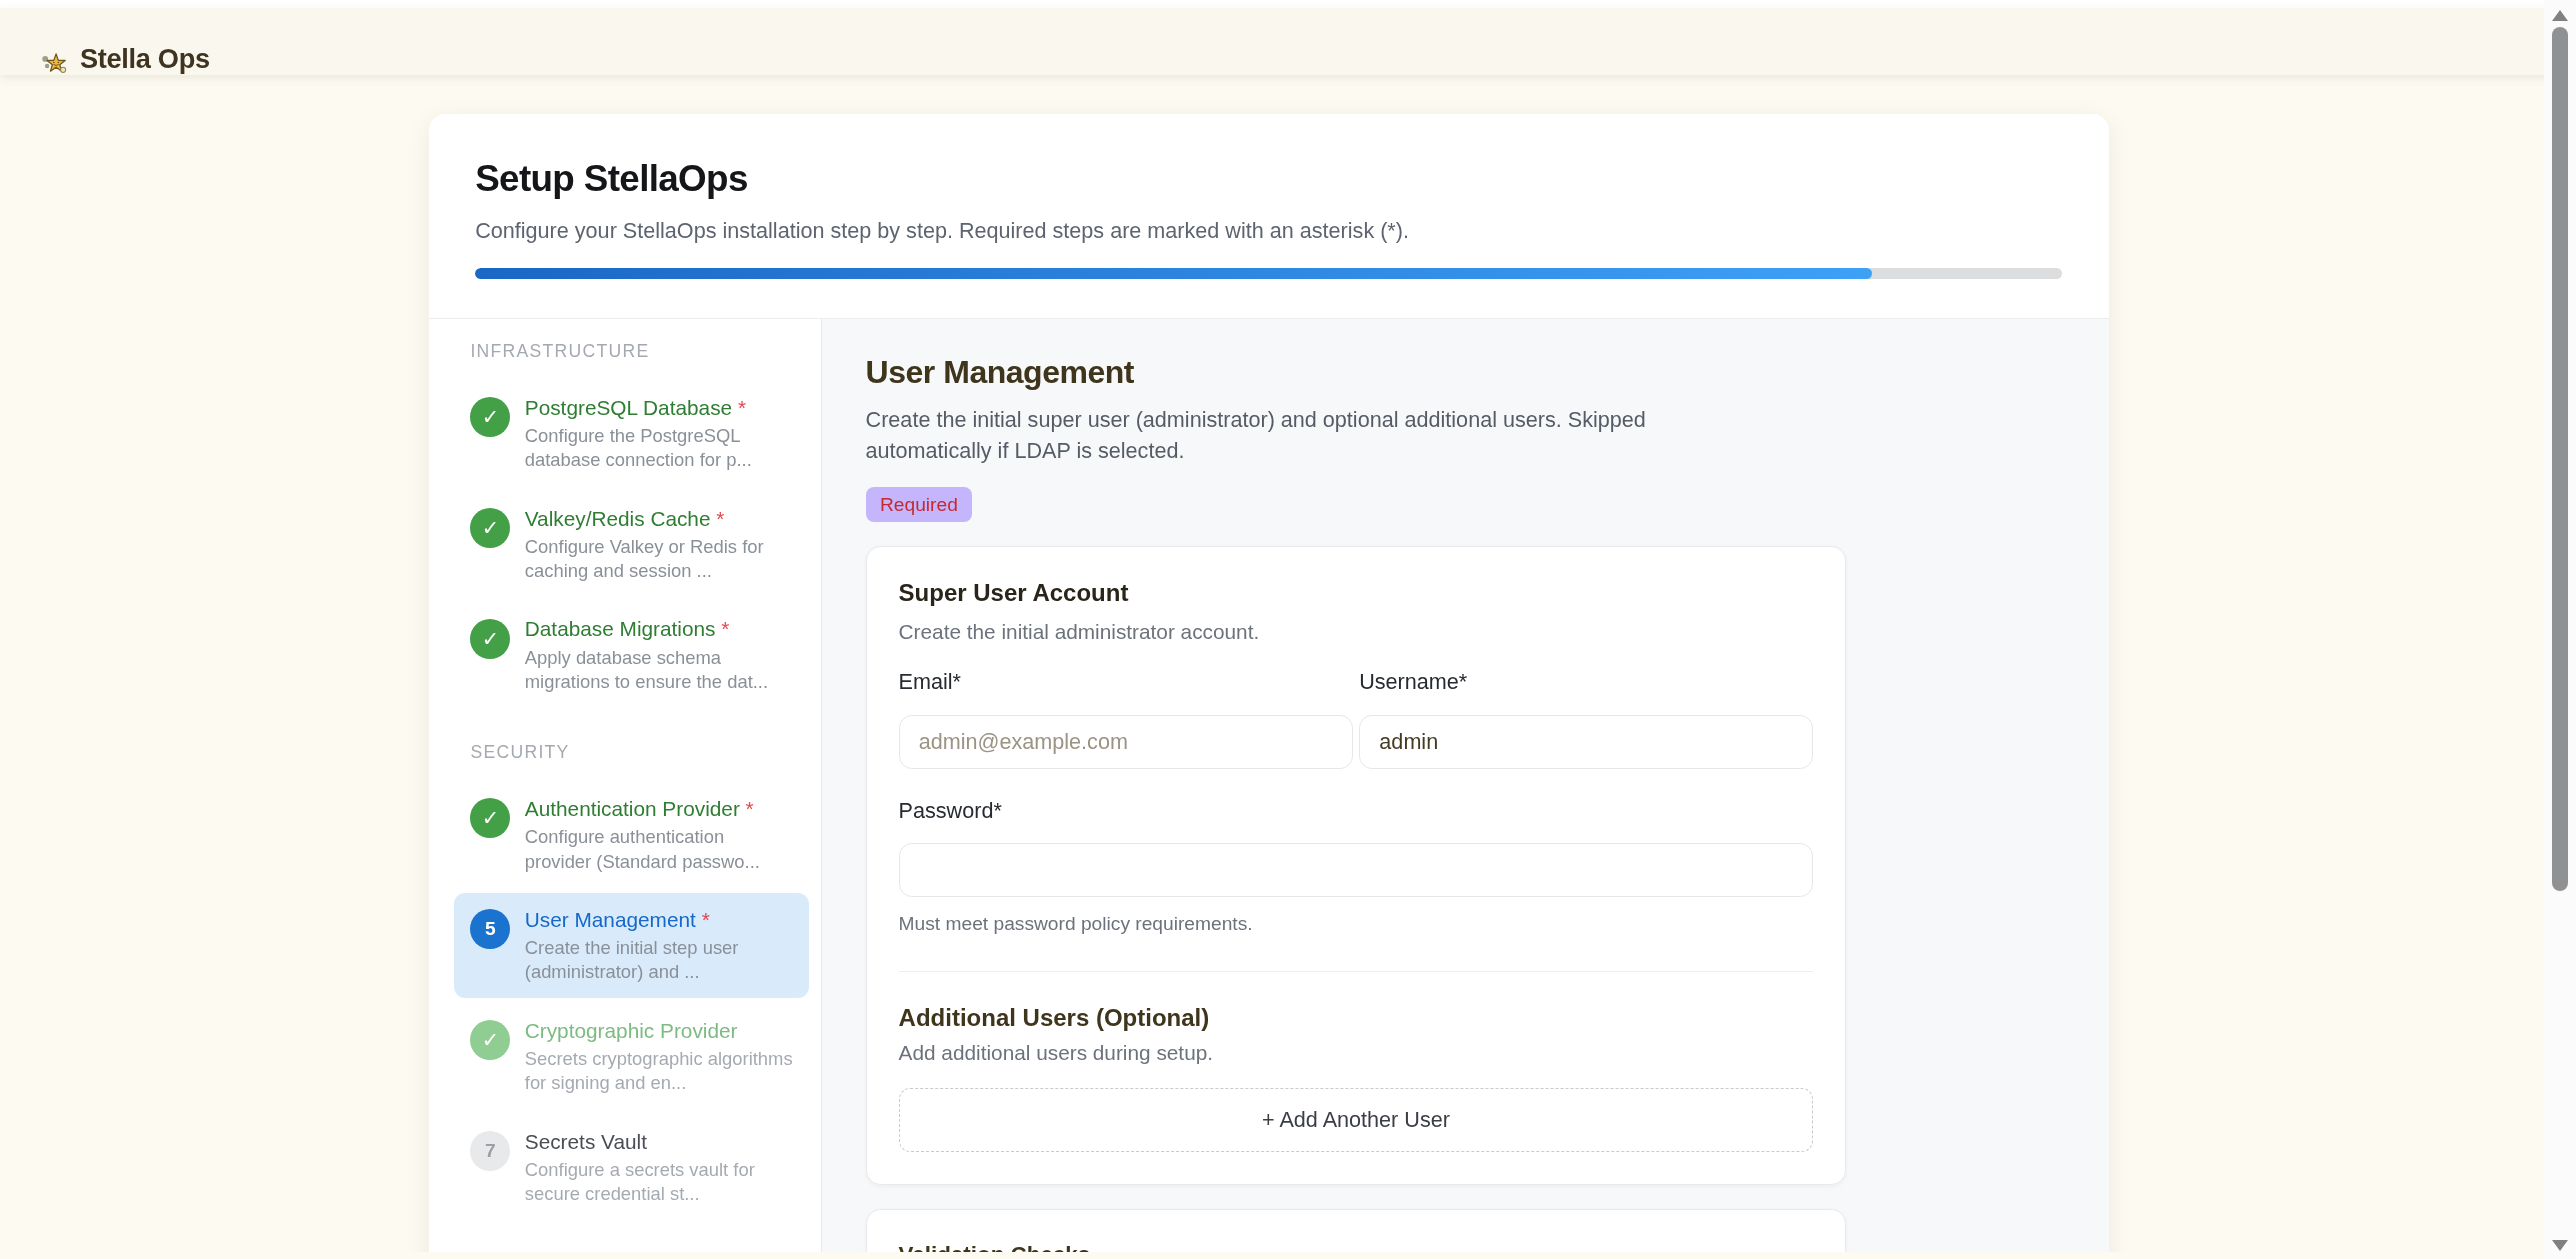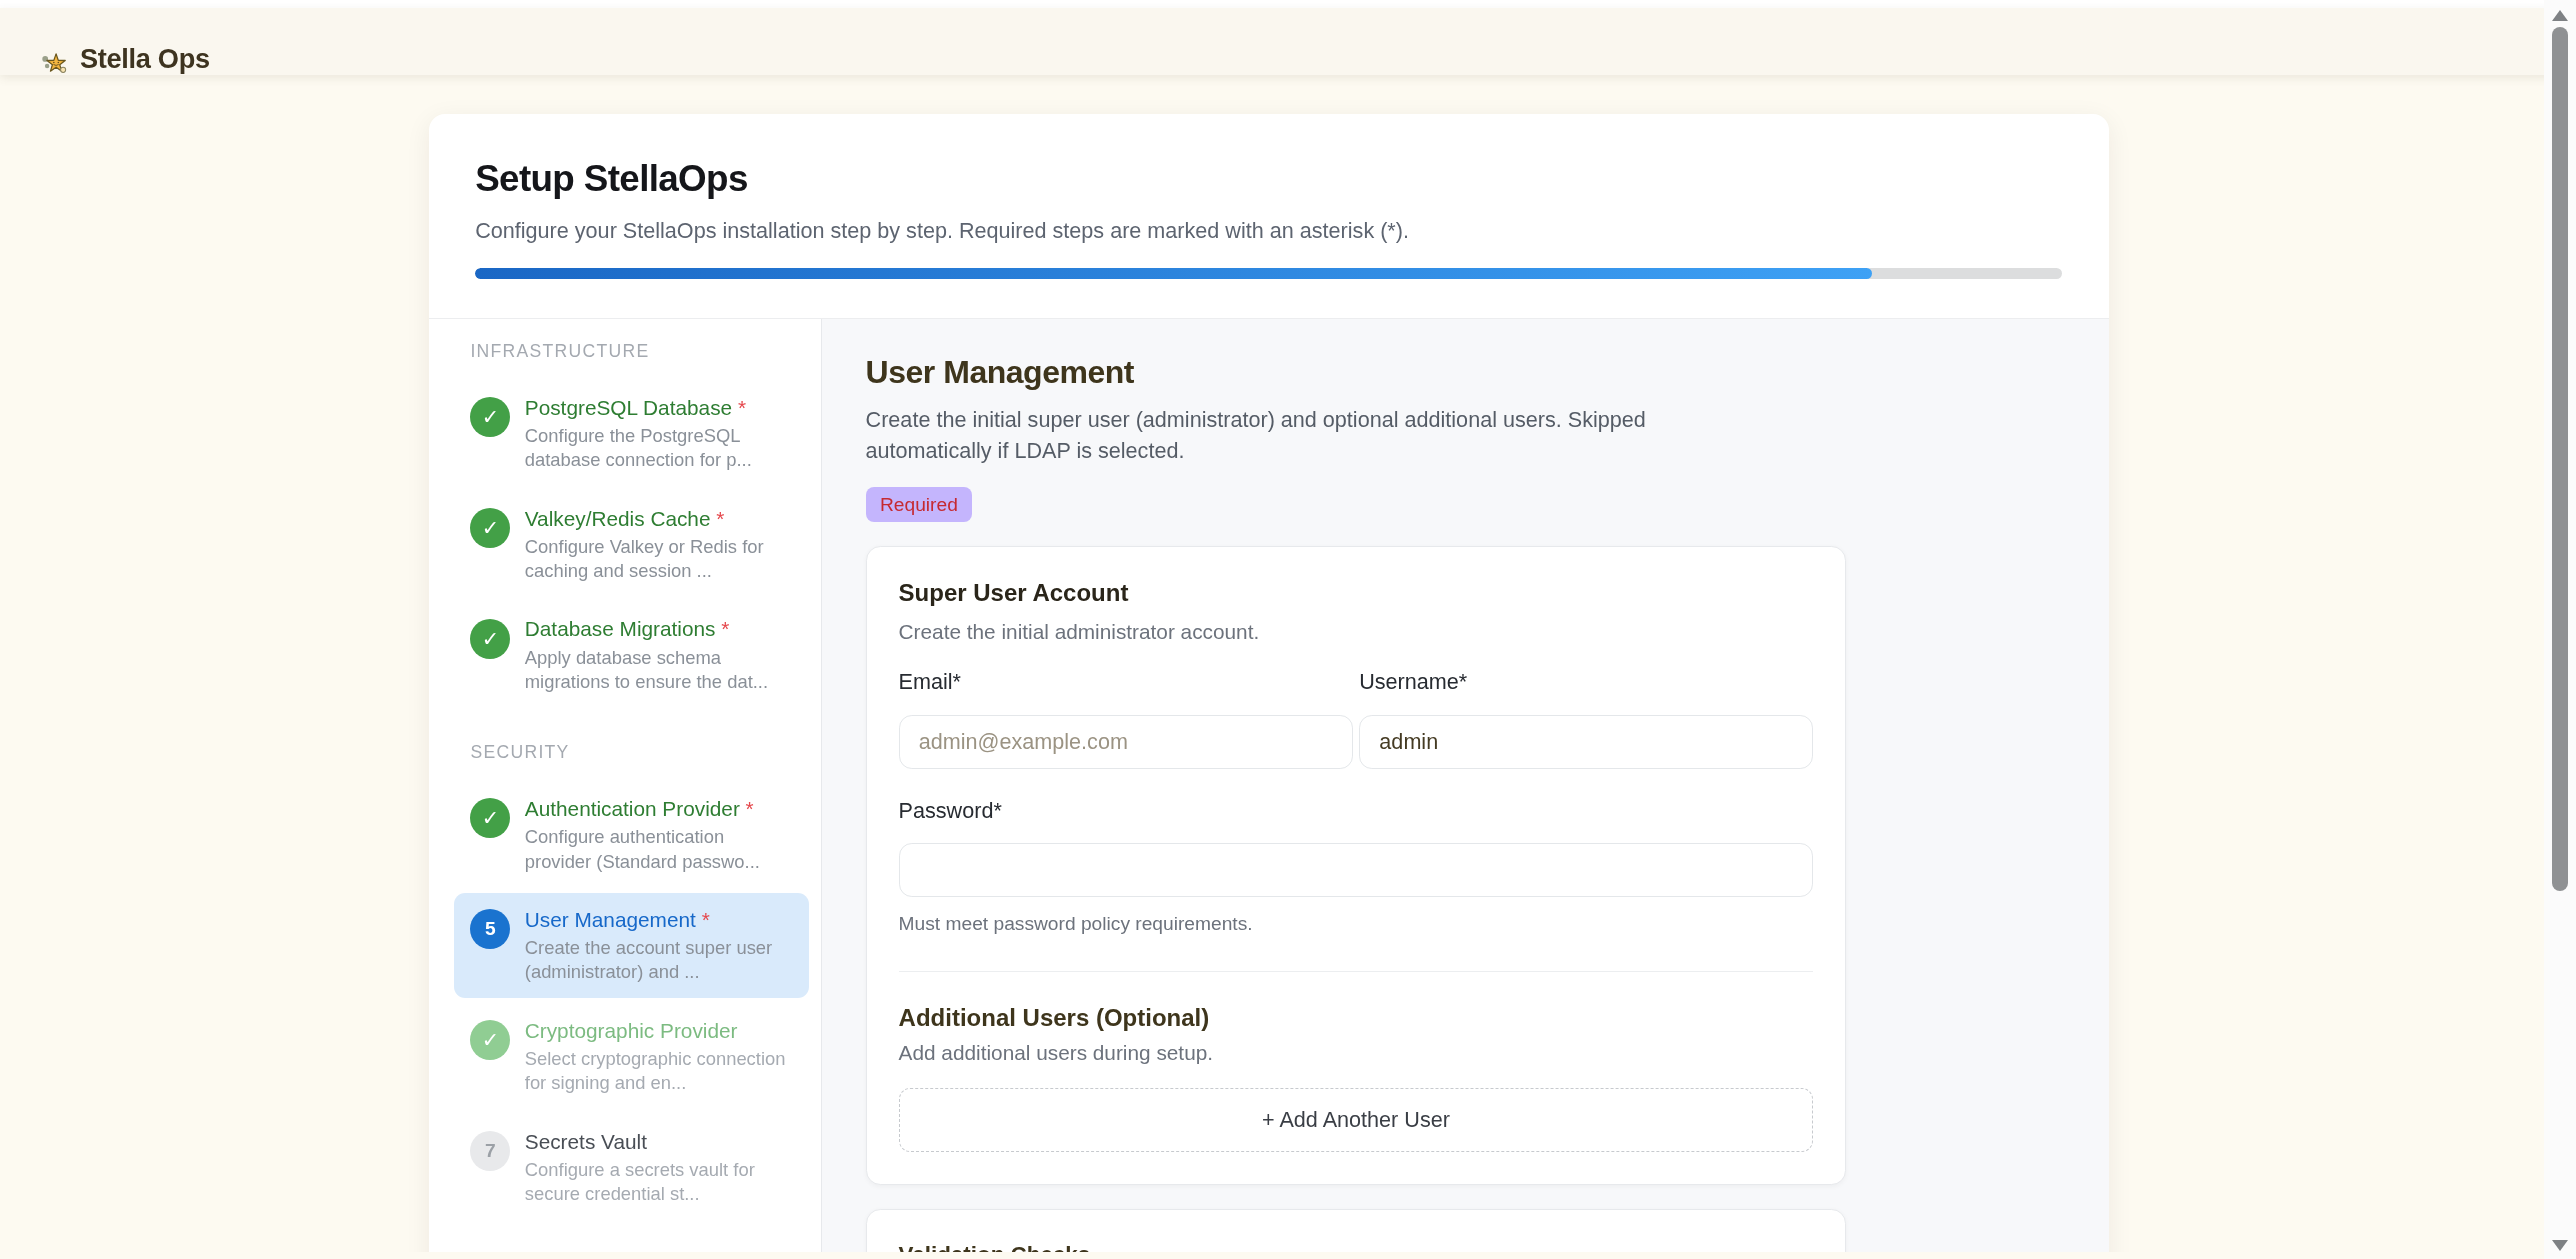--- a/index.html
+++ b/index.html
@@ -143,29 +143,29 @@
         <div class="step-text">
           <div class="step-title"><span>Authentication Provider</span><span class="req-mark"> *</span></div>
           <div class="step-desc">Configure authentication provider (Standard passwo...</div>
         </div>
       </div>
 
       <div class="step active">
         <span class="step-circle">5</span>
         <div class="step-text">
           <div class="step-title"><span>User Management</span><span class="req-mark"> *</span></div>
-          <div class="step-desc">Create the account super user (administrator) and ...</div>
+          <div class="step-desc">Create the initial step user (administrator) and ...</div>
         </div>
       </div>
 
       <div class="step auto">
         <span class="step-circle">✓</span>
         <div class="step-text">
           <div class="step-title"><span>Cryptographic Provider</span><span class="req-mark"></span></div>
-          <div class="step-desc">Select cryptographic connection for signing and en...</div>
+          <div class="step-desc">Secrets cryptographic algorithms for signing and en...</div>
         </div>
       </div>
 
       <div class="step pending">
         <span class="step-circle">7</span>
         <div class="step-text">
           <div class="step-title"><span>Secrets Vault</span><span class="req-mark"></span></div>
           <div class="step-desc">Configure a secrets vault for secure credential st...</div>
         </div>
       </div>

